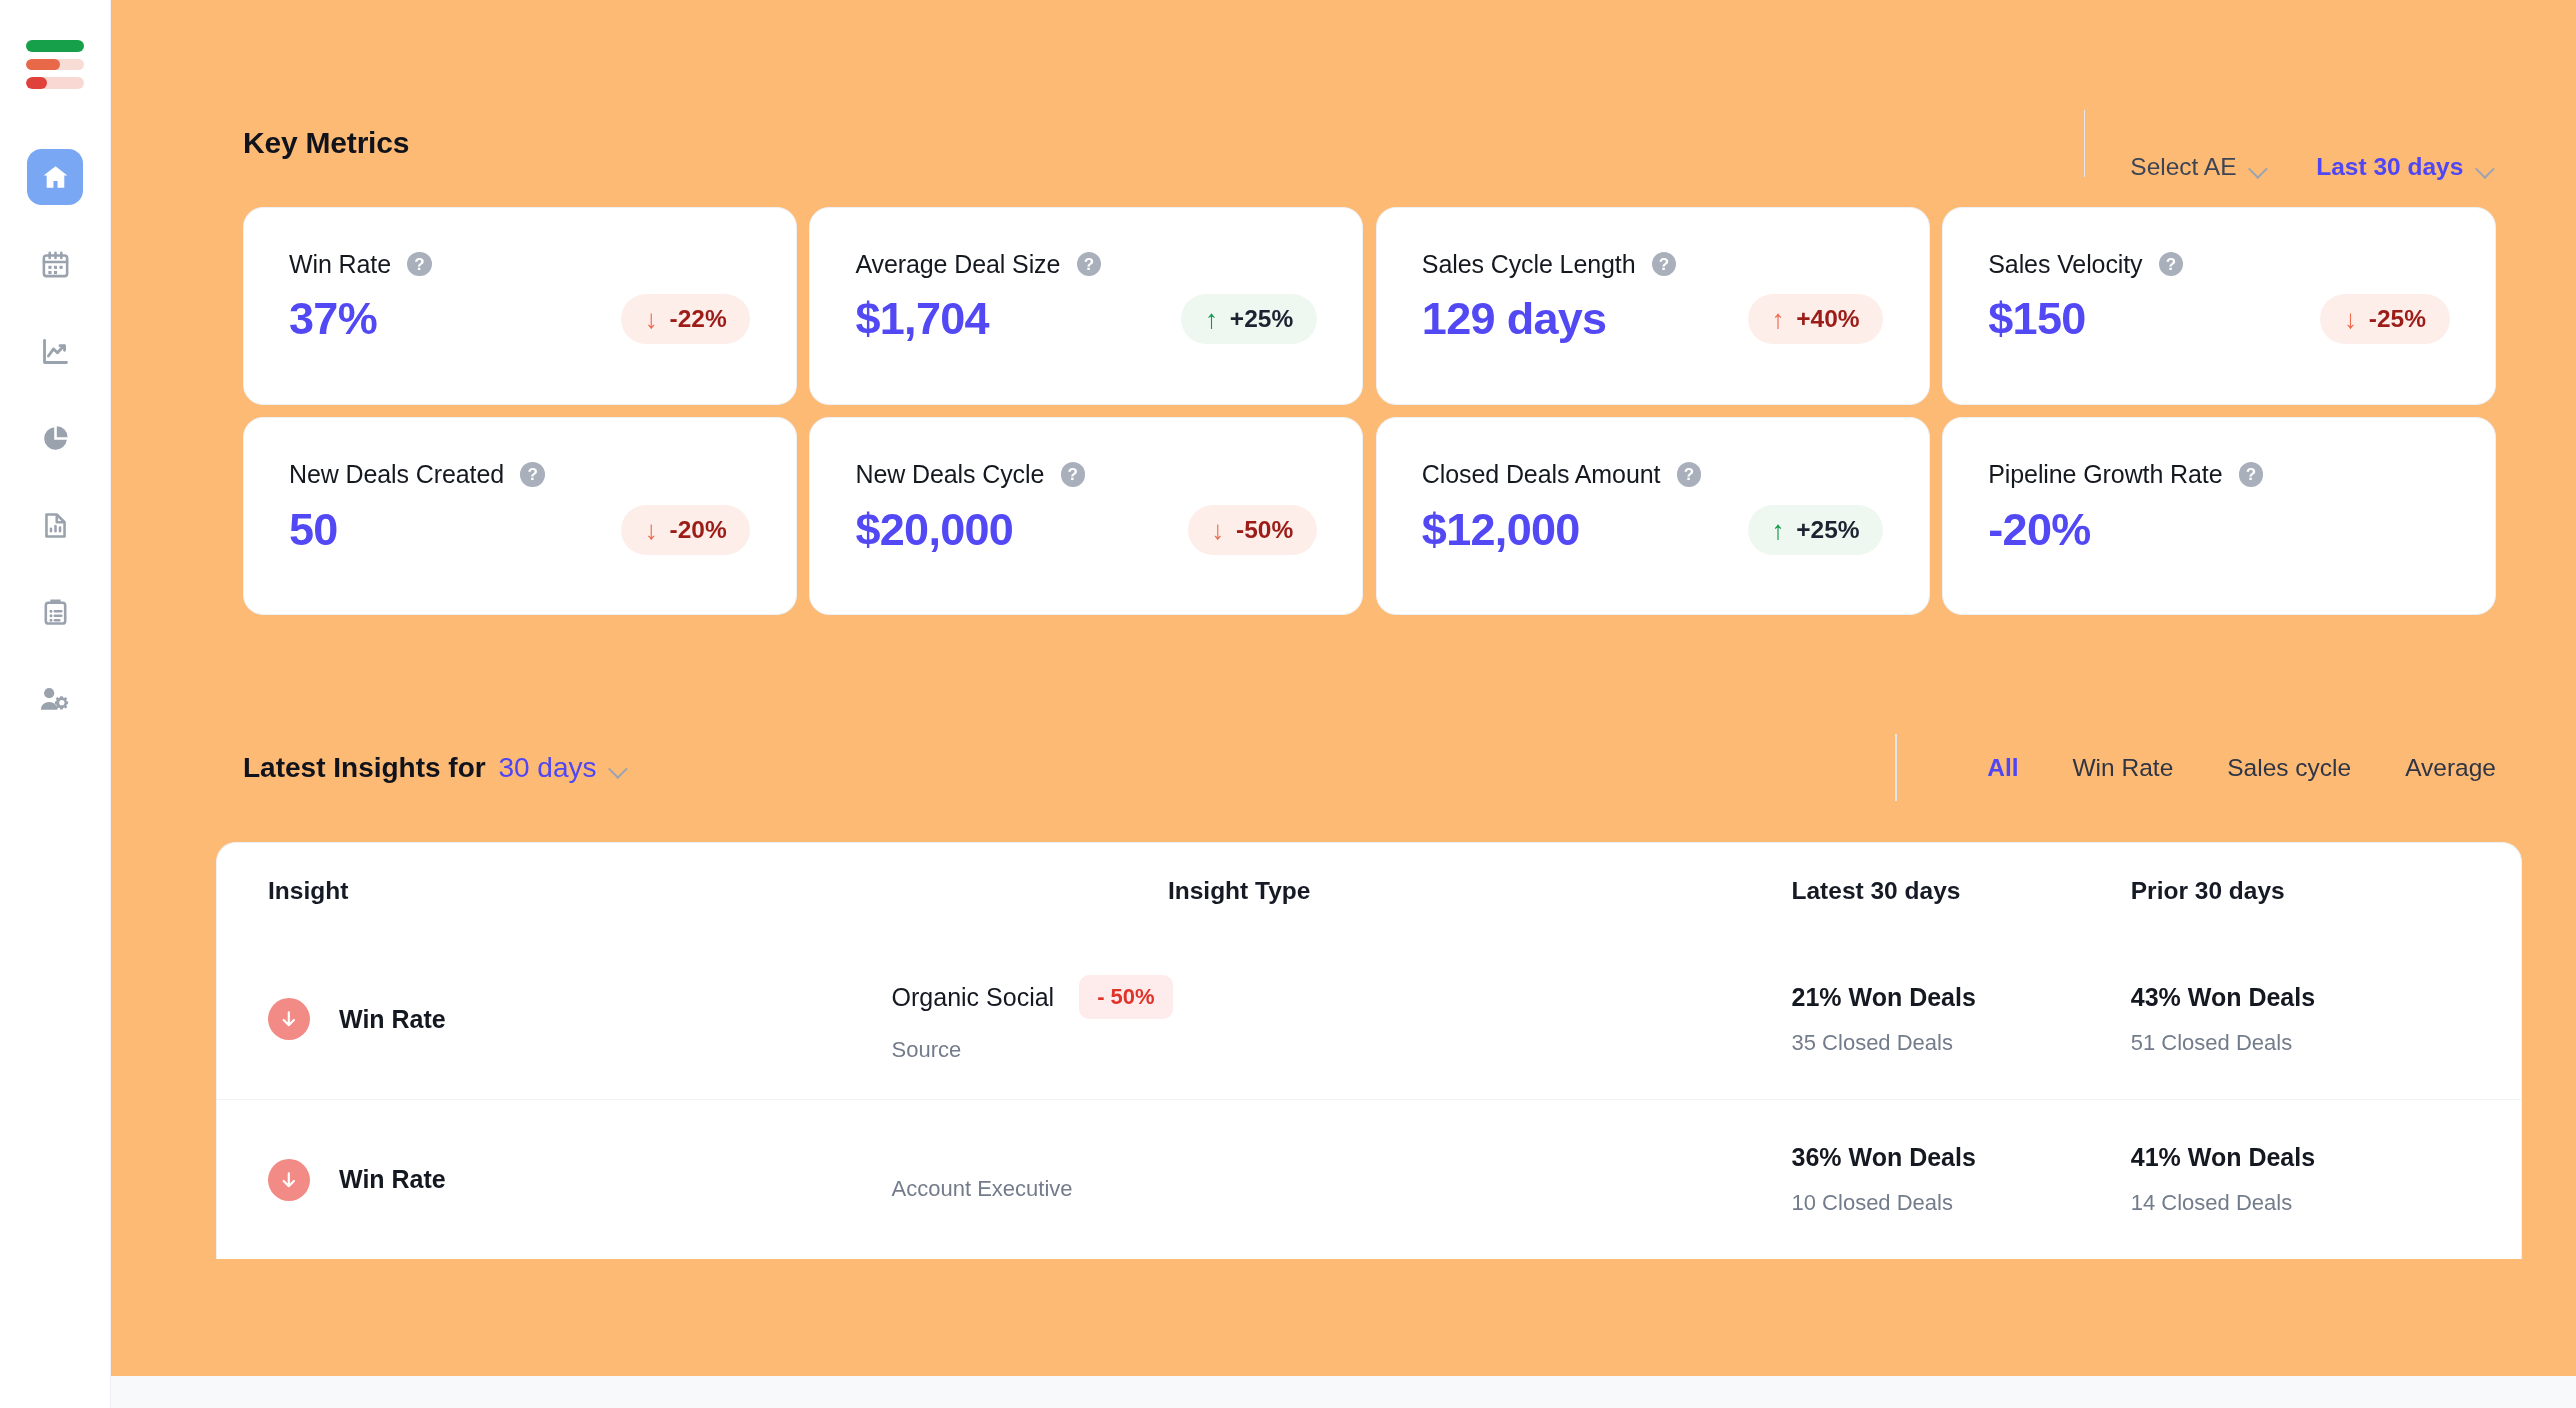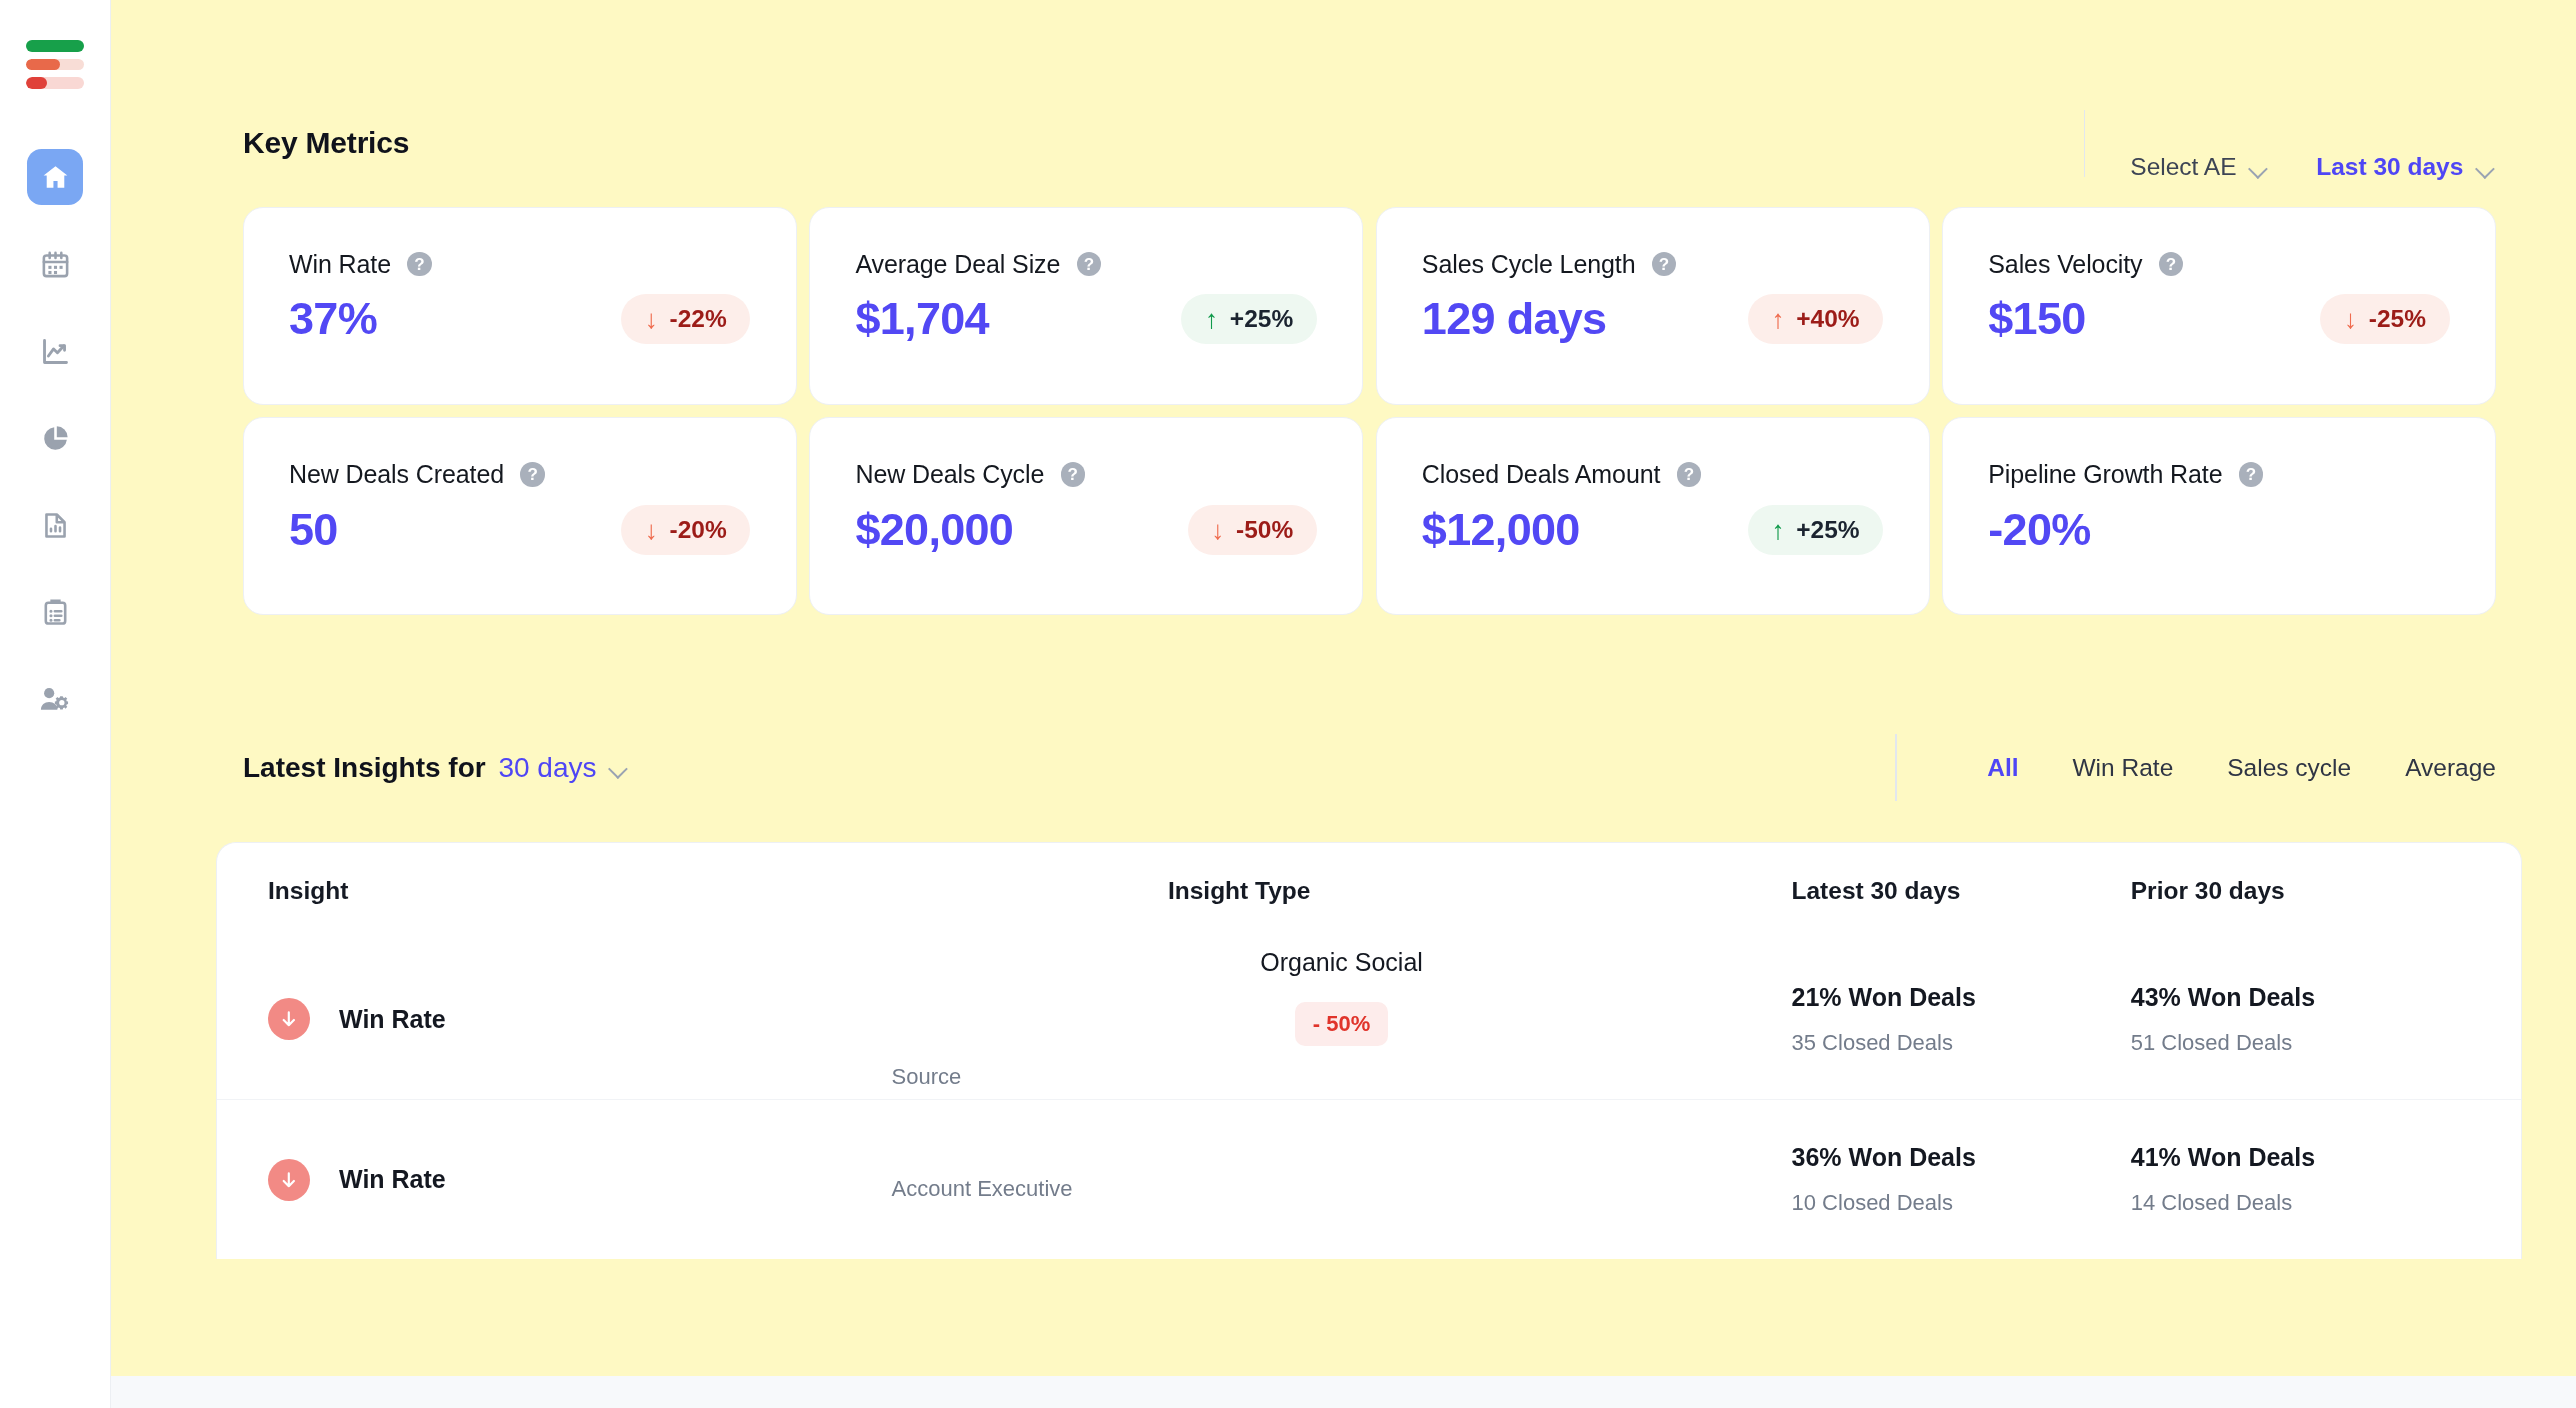--- a/index.html
+++ b/index.html
@@ -46,21 +46,21 @@
     margin-bottom: 31px;
     cursor: pointer;
   }
   .nav-item.active { background: #7aa7f3; }
   .nav-item svg { display: block; }
 
   
   .main {
     flex: 1;
     height: 1376px;
-    background: #fef9c3;
+    background: #fdba74;
     overflow: hidden;
     position: relative;
   }
 
   .section-header {
     display: flex; align-items: center; justify-content: space-between;
     padding: 0 80px 0 132px;
     height: 98px;
     margin-top: 94px;
   }
@@ -159,21 +159,21 @@
   .cell.c-latest { width: 340px; }
   .cell.c-prior { width: 340px; }
 
   .dir-badge {
     width: 42px; height: 42px; border-radius: 50%;
     background: #f28a85;
     display: flex; align-items: center; justify-content: center;
     flex: none;
   }
   .type-name { font-size: 25px; font-weight: 700; color: #141821; }
-  .insight-top { display: flex; align-items: center; gap: 25px; flex-direction: column; }
+  .insight-top { display: flex; align-items: center; gap: 25px; }
   .insight-name { font-size: 25px; color: #141821; }
   .pct-badge {
     background: #fdeceb; color: #e0342b;
     font-size: 22px; font-weight: 700;
     border-radius: 10px; padding: 9px 18px; white-space: nowrap;
   }
   .insight-sub { font-size: 22px; color: #737c8b; margin-top: 18px; }
   .metric-main { font-size: 25px; font-weight: 700; color: #141821; white-space: nowrap; }
   .metric-sub { font-size: 22px; color: #737c8b; margin-top: 18px; white-space: nowrap; }
 </style>

